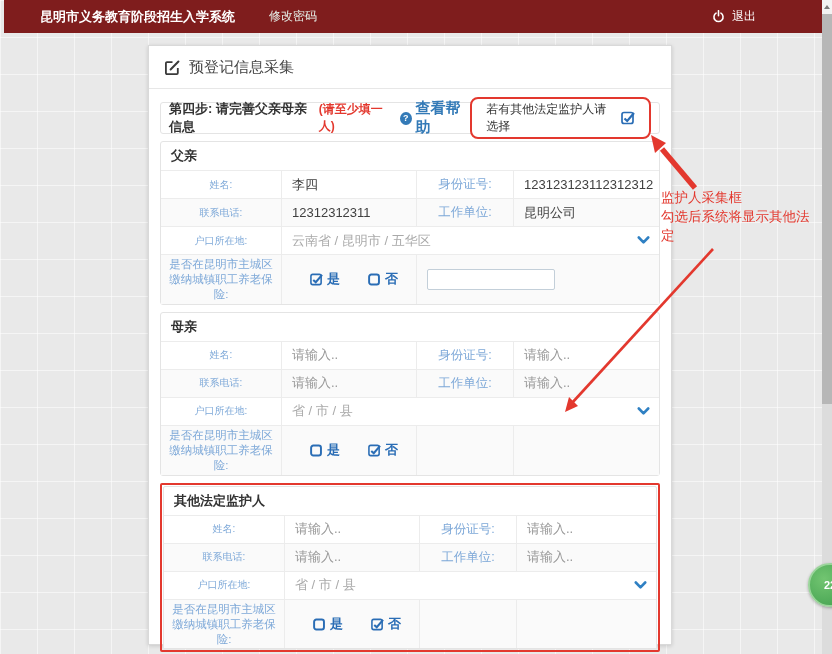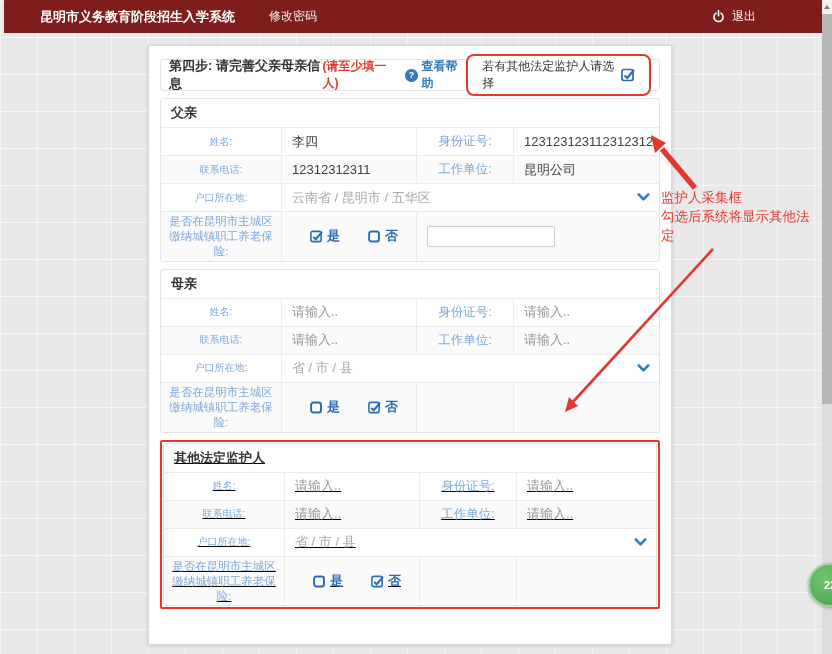--- a/index.html
+++ b/index.html
@@ -26,21 +26,21 @@
   .panel-head .ttl{font-size:15px;color:#444;margin-left:8px;}
   .panel-body{padding:13px 11px 0 11px;}
   .box{border:1px solid #e4e4e4;border-radius:3px;box-sizing:border-box;background:#fff;margin-bottom:7px;}
   
   .step-box{height:32px;display:flex;align-items:center;padding:0 8px;}
   .step-title{font-size:13px;font-weight:bold;color:#333;}
   .step-hint{font-size:12px;font-weight:bold;color:#e3382e;}
   .help-link{display:flex;align-items:center;margin-left:8px;cursor:pointer;}
   .help-q{width:13px;height:13px;border-radius:50%;background:#337ab7;color:#fff;font-size:9px;font-weight:bold;
     display:flex;align-items:center;justify-content:center;}
-  .help-txt{color:#337ab7;font-size:12px;font-weight:bold;margin-left:4px;}
+  .help-txt{color:#337ab7;font-size:15px;font-weight:bold;margin-left:4px;}
   .toggle-box{margin-left:auto;border:2px solid #e3382e;border-radius:8px;padding:2px 14px;
     display:flex;align-items:center;cursor:pointer;background:#fff;}
   .toggle-box .t-txt{font-size:12px;color:#333;margin-right:5px;}
   
   .sec-head{padding:5px 10px;font-size:13px;font-weight:bold;color:#333;border-bottom:1px solid #ececec;}
   .frow{display:flex;align-items:stretch;min-height:27px;}
   .frow + .frow{border-top:1px solid #ececec;}
   .frow.alt{background:#fafafa;}
   .cell{display:flex;align-items:center;box-sizing:border-box;}
   .cl{width:120px;justify-content:center;text-align:center;color:#7da8d8;font-size:10px;padding:2px 4px;}
@@ -51,21 +51,21 @@
   .placeholder{color:#999;}
   .chevron{margin-left:auto;margin-right:9px;display:flex;align-items:center;cursor:pointer;}
   .ins-row{min-height:34px;}
   .ins-label{font-size:11.5px;line-height:1.3;}
   .cb-cell{justify-content:center;}
   .cb-group{display:flex;align-items:center;gap:28px;}
   .cb-item{display:flex;align-items:center;cursor:pointer;}
   .cb-item .cb-txt{color:#2a6db5;font-size:13px;font-weight:bold;margin-left:4px;}
   .start-input{width:118px;height:19px;border:1px solid #c3cfd9;border-radius:2px;margin-left:10px;
     font-size:12px;padding:0 4px;outline:none;color:#333;}
-  .red-wrap{border:2px solid #e3382e;border-radius:2px;padding:1px;margin-bottom:22px;text-decoration:underline;}
+  .red-wrap{border:2px solid #e3382e;border-radius:2px;padding:1px;margin-bottom:22px;}
   .red-wrap .box{margin-bottom:0;border-radius:2px;}
   
   .overlay{position:absolute;left:0;top:0;width:832px;height:654px;z-index:40;pointer-events:none;}
   .note{position:absolute;left:661px;top:189px;width:150px;color:#e3382e;font-size:13.5px;
     line-height:1.4;z-index:41;pointer-events:none;}
   
   .scrollbar{position:absolute;right:0;top:0;width:10px;height:654px;background:#dcdcdc;z-index:45;}
   .scroll-btn{position:absolute;top:0;left:0;width:10px;height:14px;background:#f3f3f3;
     display:flex;align-items:center;justify-content:center;cursor:pointer;}
   .scroll-btn .tri{width:0;height:0;border-left:3px solid transparent;border-right:3px solid transparent;
@@ -88,20 +88,29 @@
       <svg width="13" height="13" viewBox="0 0 14 14">
           <path d="M4.4 3.4 A4.9 4.9 0 1 0 9.6 3.4" fill="none" stroke="#fff" stroke-width="1.7" stroke-linecap="round"></path>
           <line x1="7" y1="0.8" x2="7" y2="6.2" stroke="#fff" stroke-width="1.7" stroke-linecap="round"></line>
         </svg>
     </span>
     <span>退出</span>
   </span>
 </div>
 
 <div class="panel">
+  <div class="panel-head">
+    <span style="display:flex;">
+      <svg width="17" height="17" viewBox="0 0 16 16">
+          <path d="M13 8.5 V13.2 a1 1 0 0 1 -1 1 H2.8 a1 1 0 0 1 -1 -1 V4 a1 1 0 0 1 1 -1 H8" fill="none" stroke="#3a3a3a" stroke-width="1.7"></path>
+          <path d="M6.2 9.8 L13.6 2.4" stroke="#3a3a3a" stroke-width="1.9" stroke-linecap="round"></path>
+        </svg>
+    </span>
+    <span class="ttl">预登记信息采集</span>
+  </div>
 
   <div class="panel-body">
 
     <div class="box step-box">
       <span class="step-title">第四步: 请完善父亲母亲信息</span>
       <span class="step-hint">(请至少填一人)</span>
       <span class="help-link">
         <span class="help-q">?</span>
         <span class="help-txt">查看帮助</span>
       </span>

